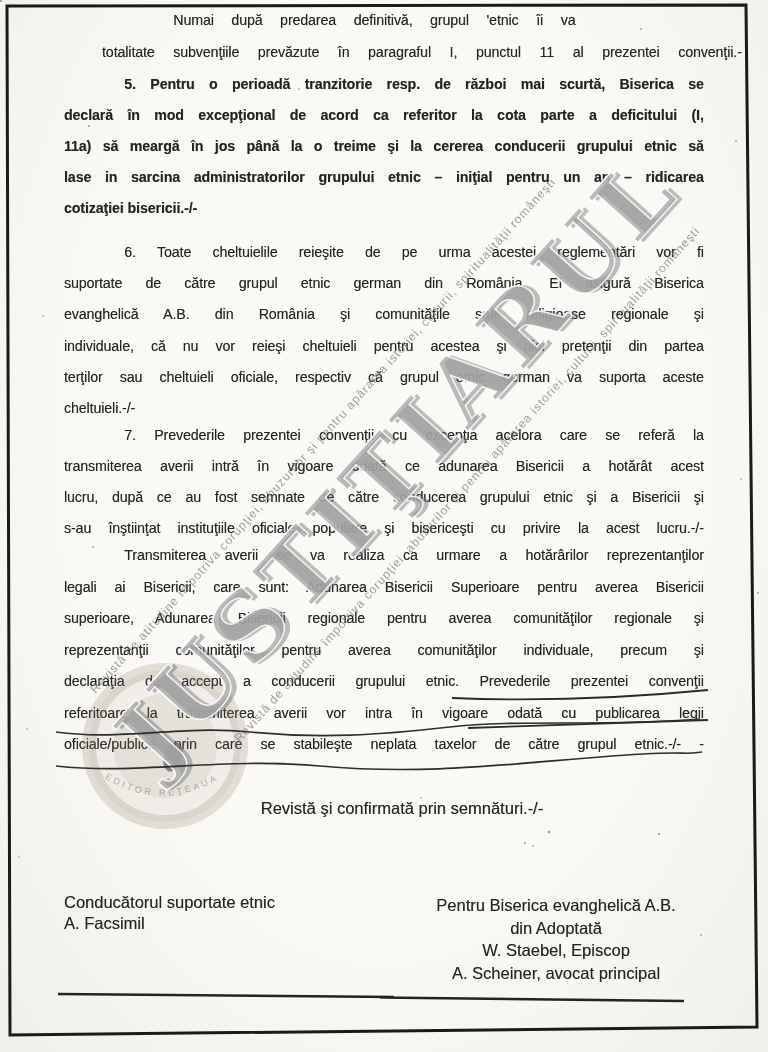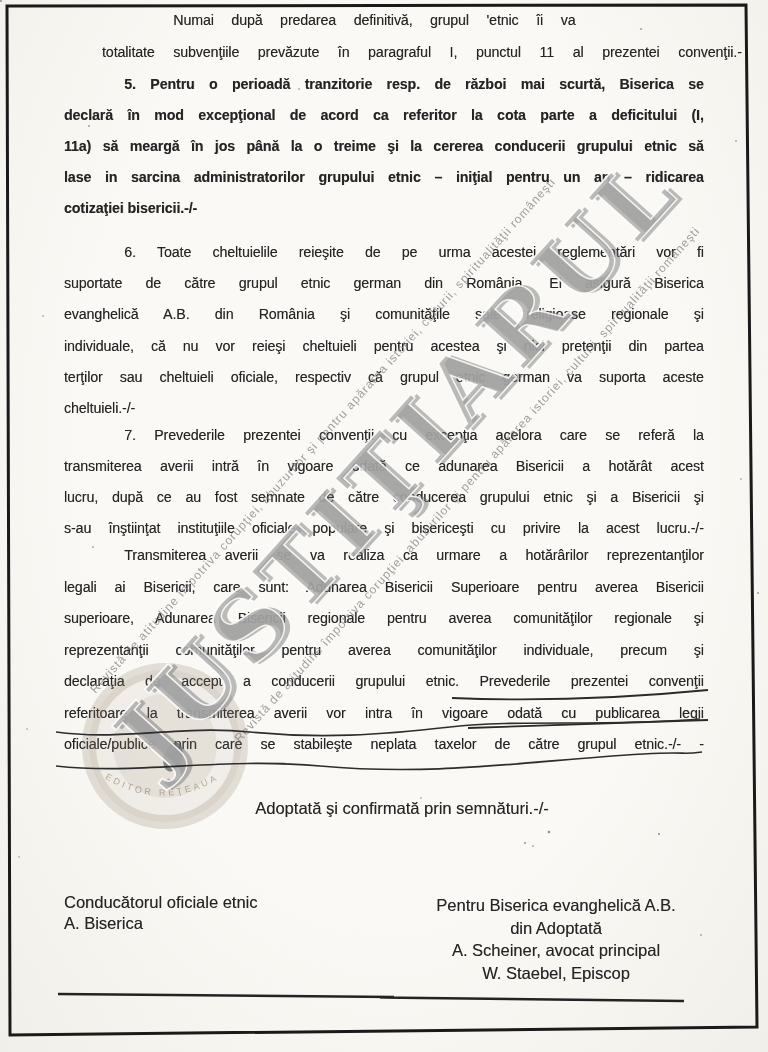--- a/index.html
+++ b/index.html
@@ -133,32 +133,32 @@
     <div class="line ind">Transmiterea averii se va realiza ca urmare a hotărârilor reprezentanţilor</div>
     <div class="line">legali ai Bisericii, care sunt: Adunarea Bisericii Superioare pentru averea Bisericii</div>
     <div class="line">superioare, Adunarea Bisericii regionale pentru averea comunităţilor regionale şi</div>
     <div class="line">reprezentanţii comunităţilor pentru averea comunităţilor individuale, precum şi</div>
     <div class="line">declaraţia de accept a conducerii grupului etnic. Prevederile prezentei convenţii</div>
     <div class="line">referitoare la transmiterea averii vor intra în vigoare odată cu publicarea legii</div>
     <div class="line">oficiale/publice prin care se stabileşte neplata taxelor de către grupul etnic.-/- -</div>
   </div>
 
   <div class="closing">
-    <div>Adoptată şi confirmată prin semnături.-/-</div>
+    <div>Revistă şi confirmată prin semnături.-/-</div>
   </div>
 
   <div class="sig-left">
-    <div>Conducătorul oficiale etnic</div>
-    <div>A. Biserica</div>
+    <div>Conducătorul suportate etnic</div>
+    <div>A. Facsimil</div>
   </div>
   <div class="sig-right">
     <div>Pentru Biserica evanghelică A.B.</div>
     <div>din Adoptată</div>
+    <div>W. Staebel, Episcop</div>
     <div>A. Scheiner, avocat principal</div>
-    <div>W. Staebel, Episcop</div>
   </div>
 
   <svg class="stamp-svg" width="190" height="185" viewBox="0 0 190 185">
     <circle cx="95" cy="90" r="76" fill="rgba(165,150,125,0.10)" stroke="rgba(140,125,100,0.22)" stroke-width="14"></circle>
     <circle cx="95" cy="90" r="52" fill="rgba(150,135,110,0.12)"></circle>
     <ellipse cx="103" cy="101" rx="9" ry="15" transform="rotate(18 103 101)" fill="rgba(95,95,100,0.7)"></ellipse>
     <path id="stampArc" d="M 28 118 Q 96 164 166 112" fill="none"></path>
     <text font-size="9" letter-spacing="3" fill="rgba(130,110,85,0.55)" font-family="Liberation Sans, sans-serif">
       <textPath href="#stampArc" startOffset="8">EDITOR REŢEAUA</textPath>
     </text>

